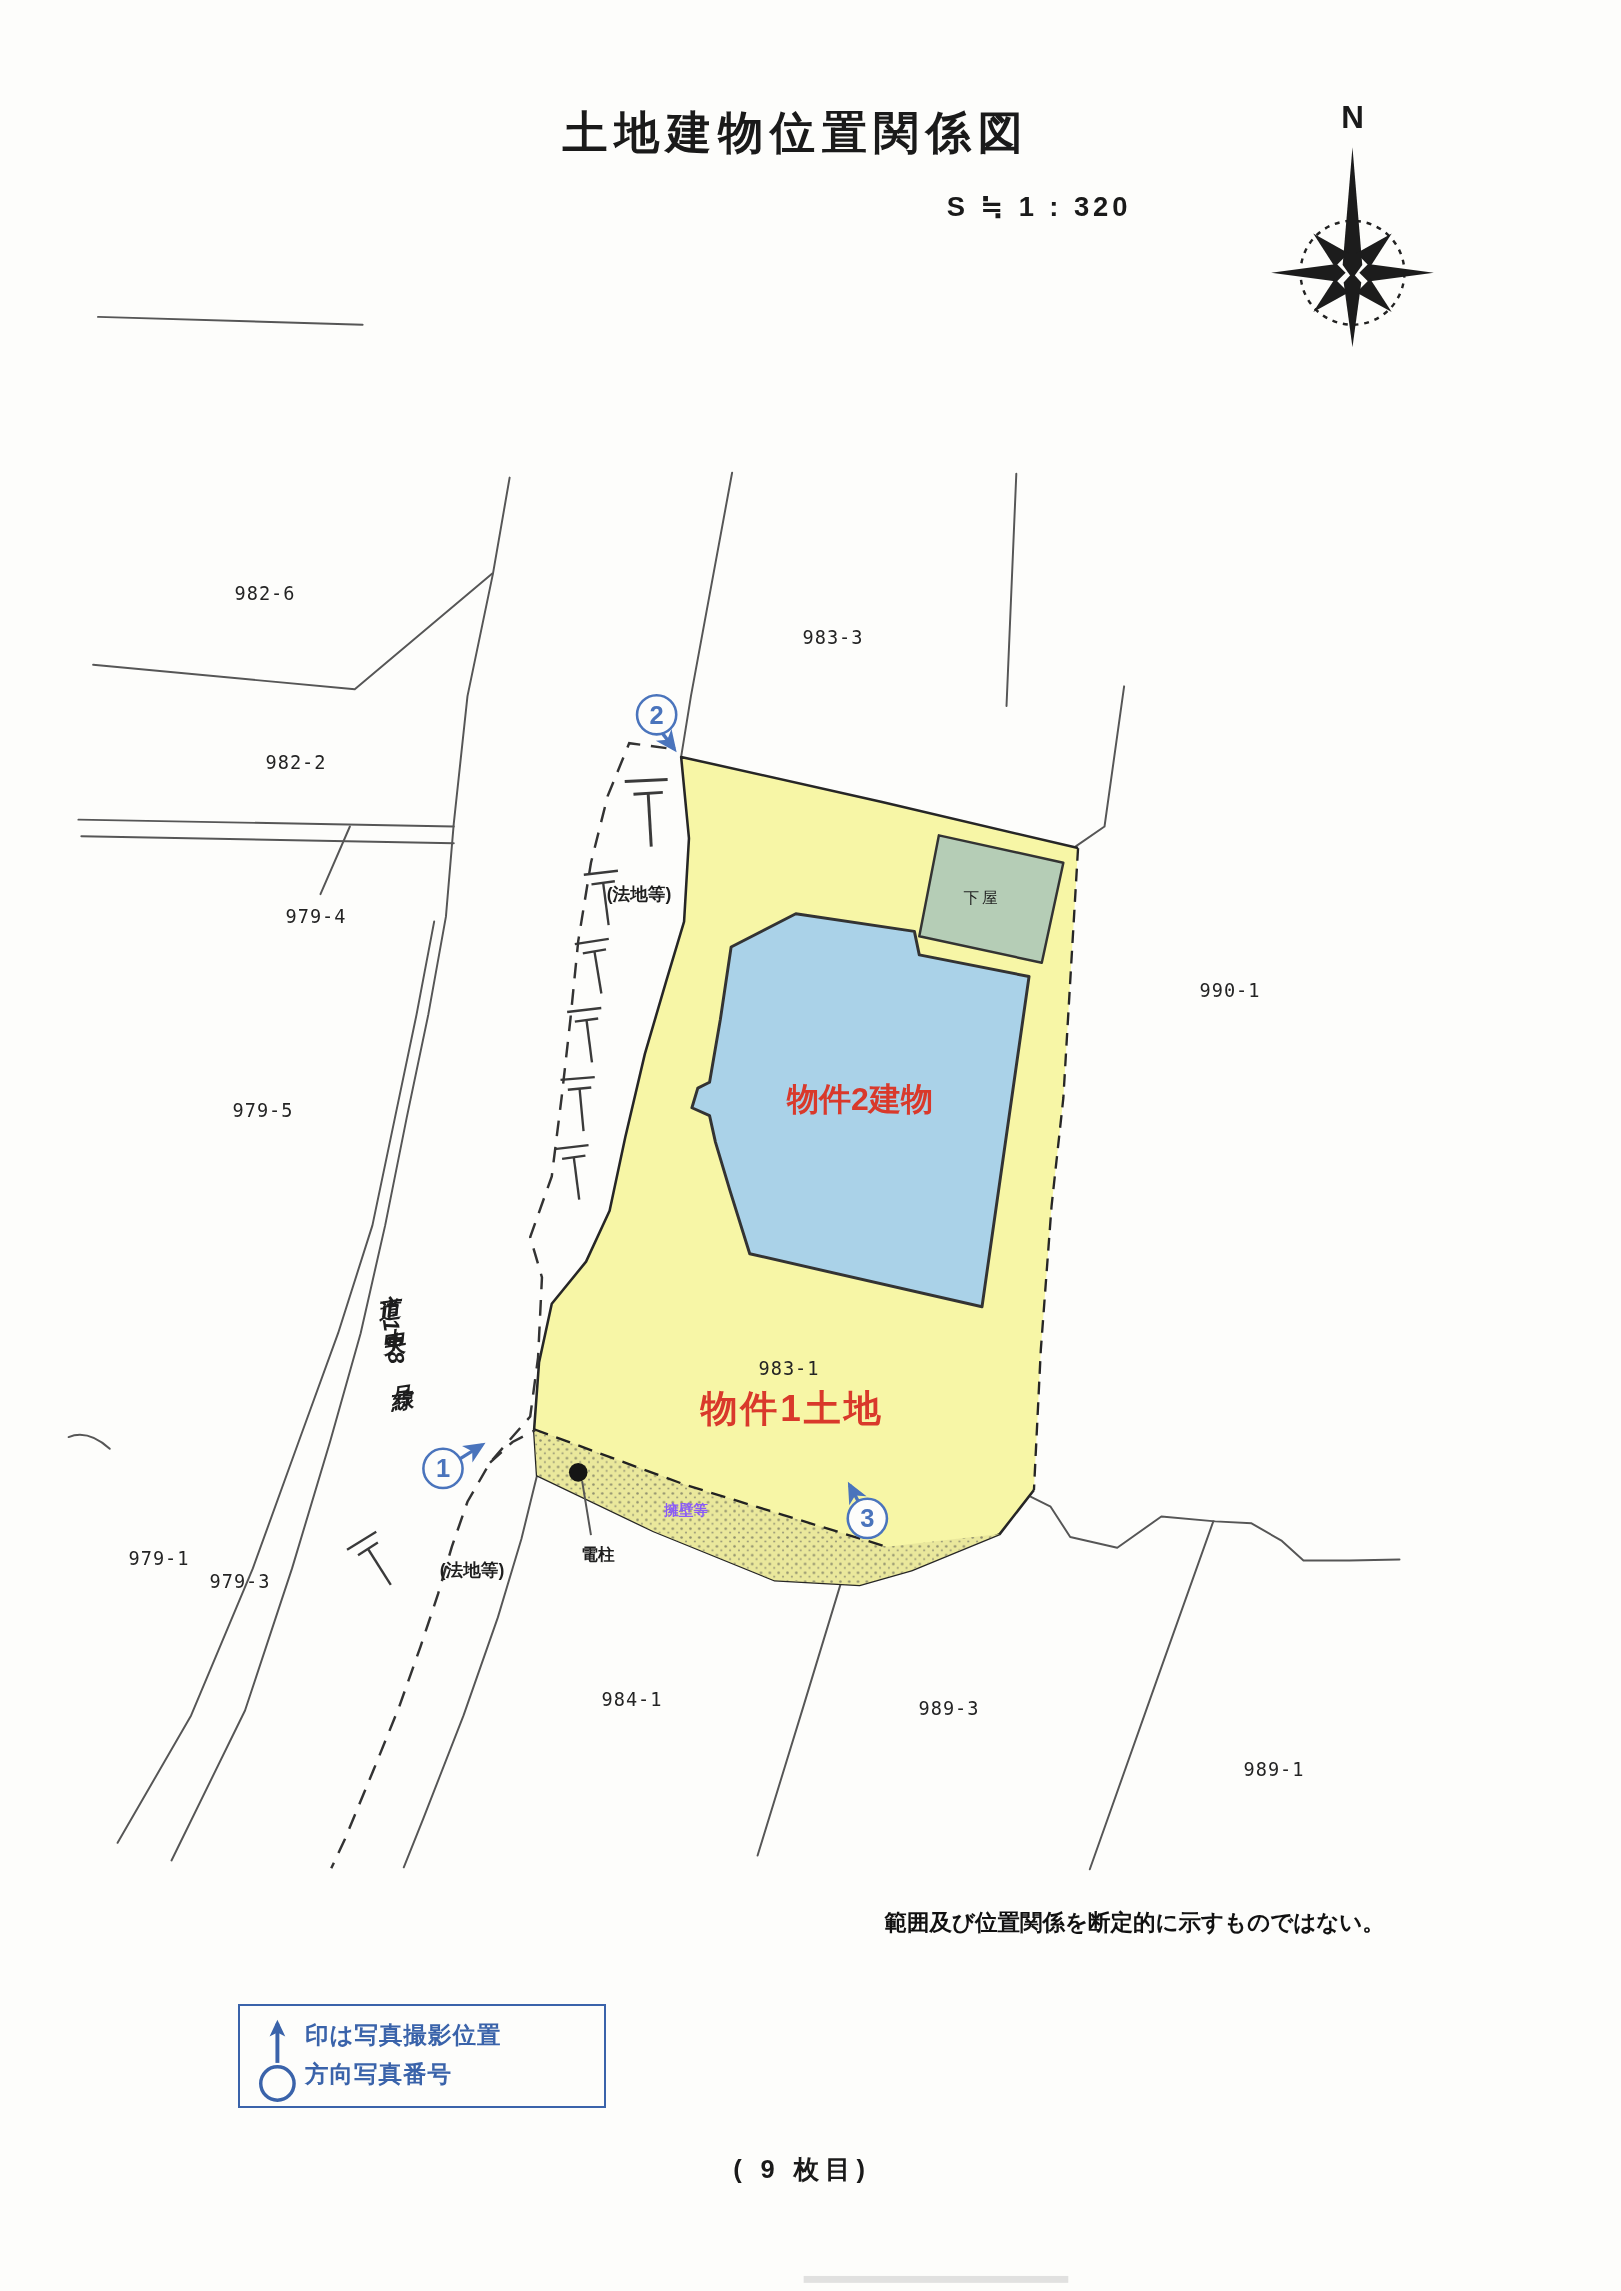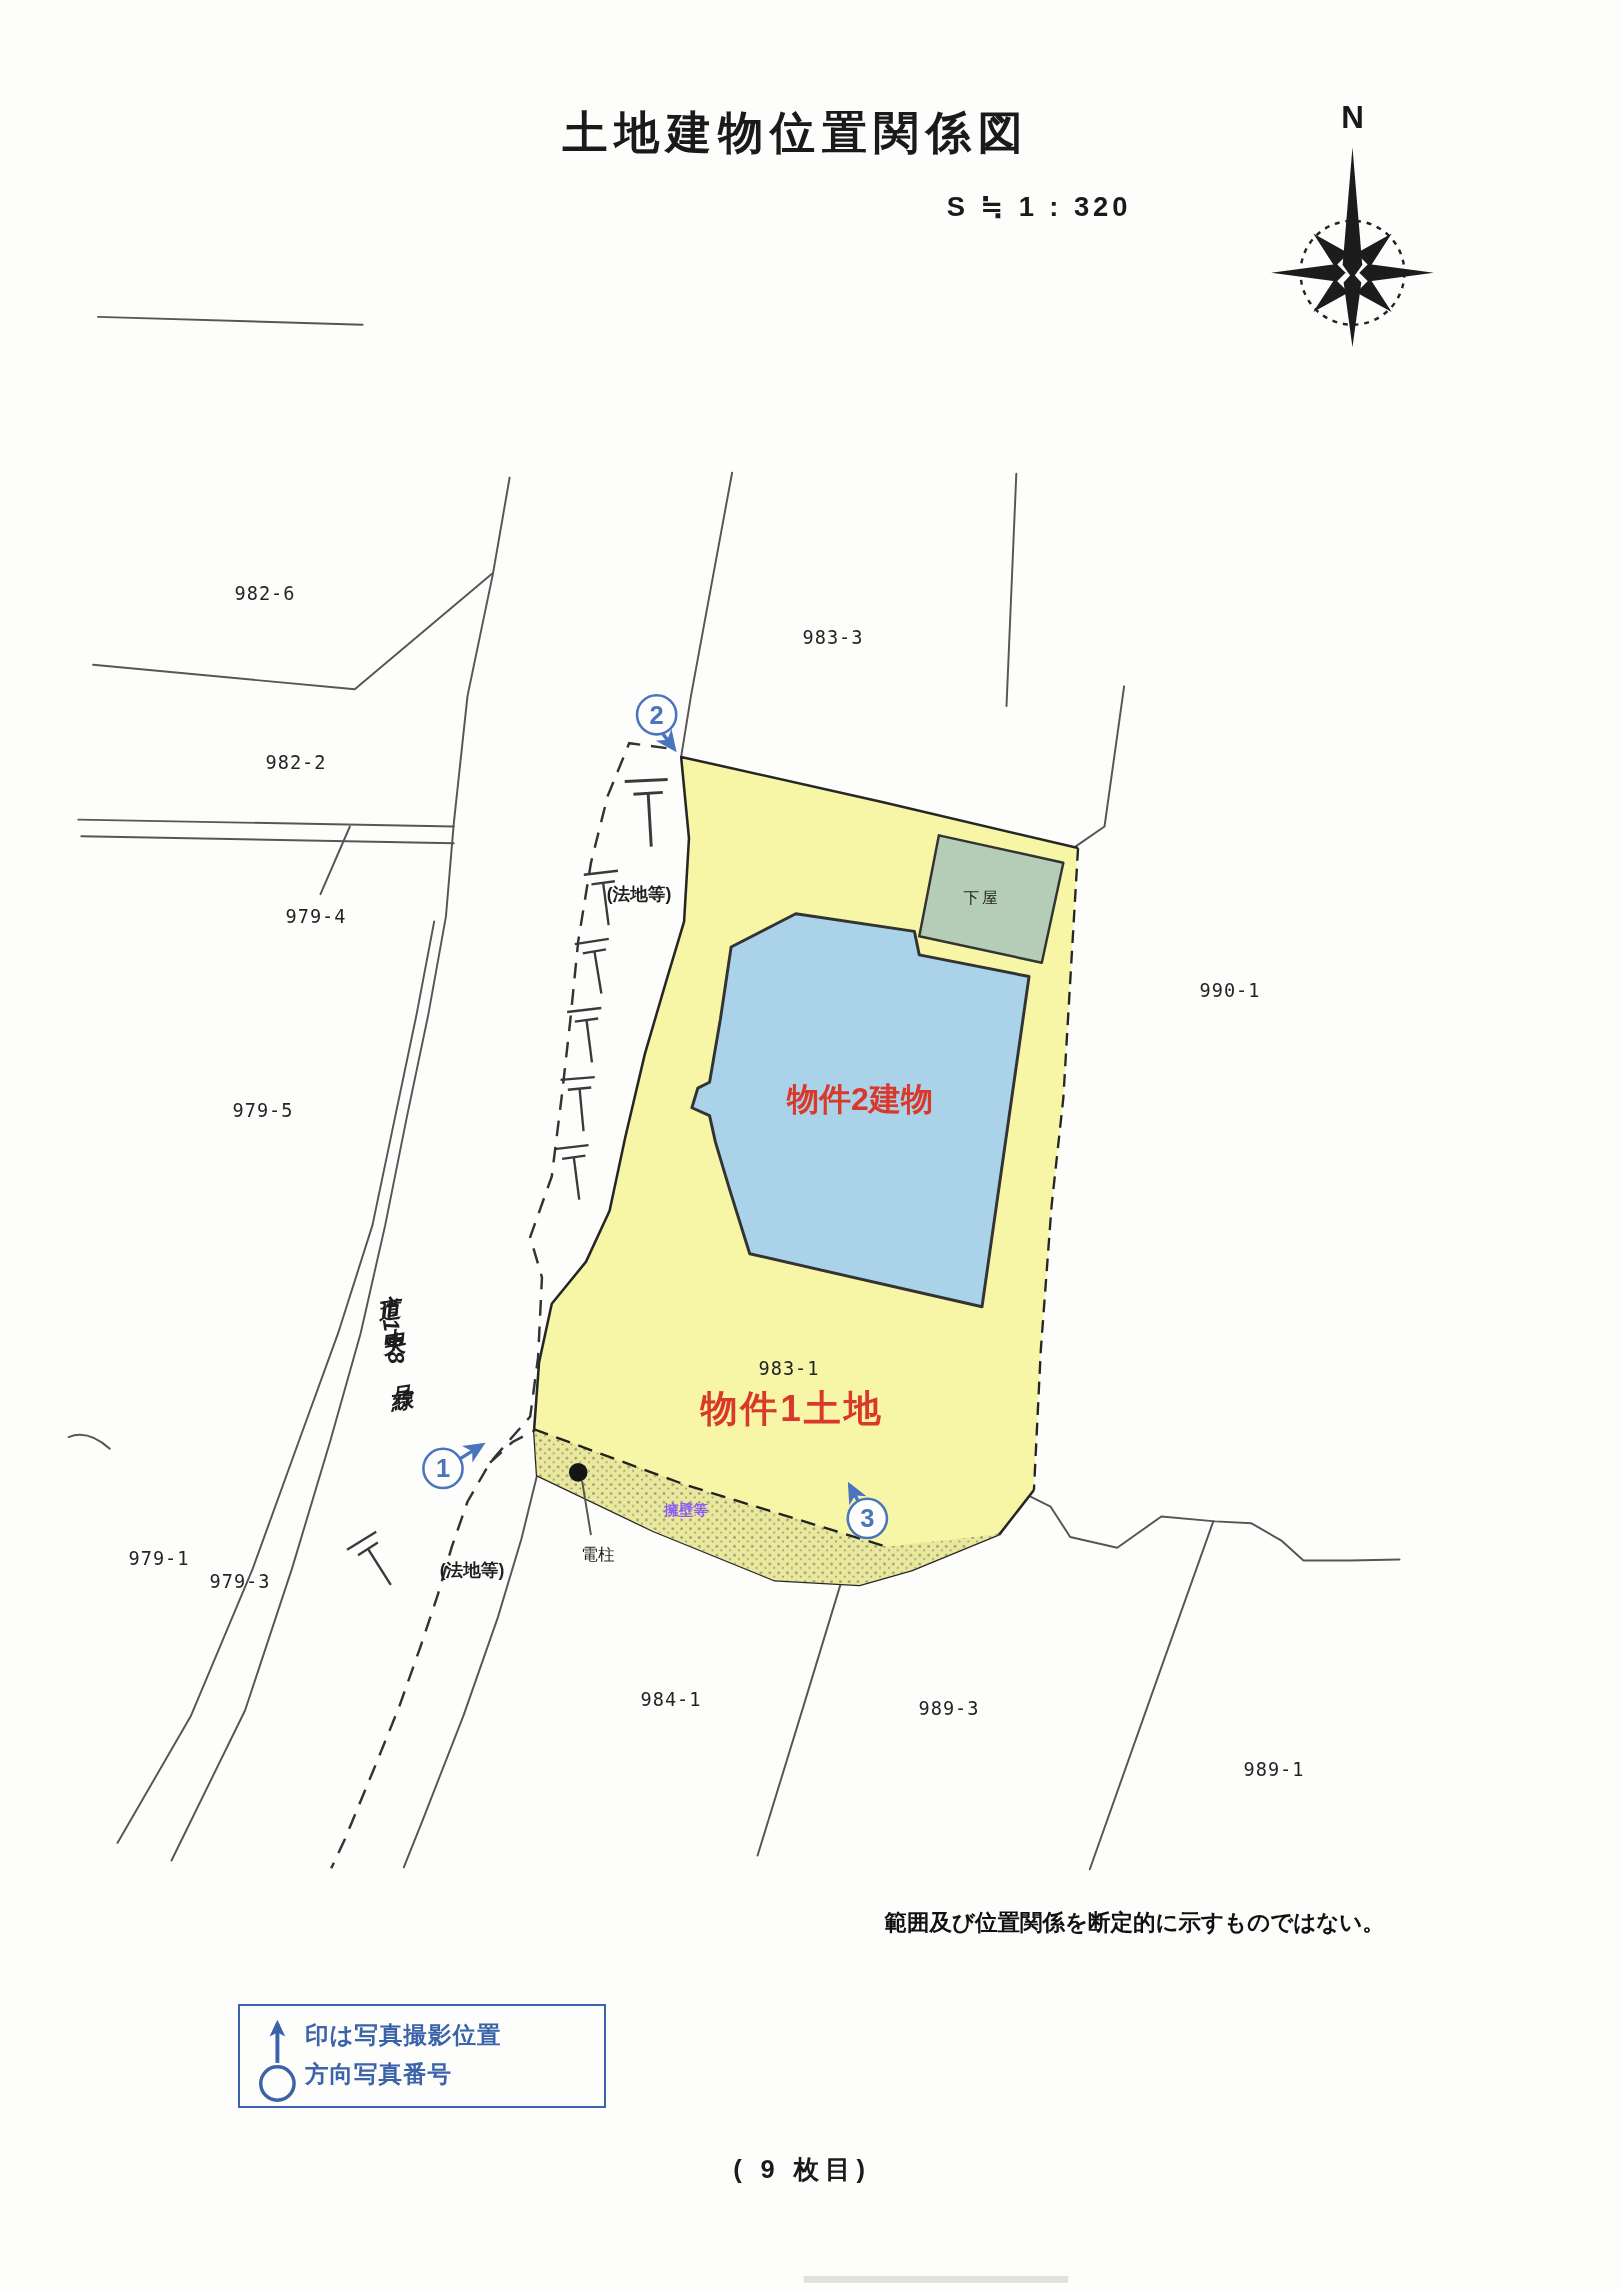--- a/index.html
+++ b/index.html
@@ -9,21 +9,21 @@
   .lbl{position:absolute;transform:translate(-50%,-50%);white-space:nowrap;color:#222;text-align:center;}
   .parcel-lbl{font-family:"DejaVu Sans Mono","Liberation Mono",monospace;font-size:18.6px;color:#242424;letter-spacing:1px;}
   .title{font-size:45px;font-weight:bold;letter-spacing:6.9px;color:#1a1a1a;}
   .scale{font-size:27.4px;font-weight:bold;letter-spacing:3.9px;color:#1a1a1a;}
   .prop-red{color:#d9392b;font-weight:600;}
   .p2{font-size:32px;}
   .p1{font-size:37px;letter-spacing:2.9px;}
   .small-black{font-size:15.7px;color:#1f1f1f;}
   .slope{font-size:17.6px;color:#1f1f1f;font-weight:600;}
   .wall{font-size:14.7px;color:#8b5cf6;font-weight:600;}
-  .pole{font-size:16.7px;color:#1f1f1f;font-weight:400;}
+  .pole{font-size:16.7px;color:#1f1f1f;font-weight:700;}
   .road-label{position:absolute;left:386px;top:1276px;height:245px;writing-mode:vertical-rl;
       transform:rotate(-8deg);font-size:22.5px;font-weight:600;color:#1d1d1d;letter-spacing:3.9px;font-style:italic;}
   .note{position:absolute;left:859px;top:1908px;font-size:22.5px;line-height:30px;color:#111;font-weight:600;}
   .note .l2{padding-left:25.5px;}
   .legend-box{position:absolute;left:238px;top:2004px;width:368px;height:104px;
       border:2.9px solid #3a63aa;background:#fdfdfb;box-sizing:border-box;}
   .legend-text{position:absolute;left:65px;top:9.8px;font-size:23.5px;line-height:39px;color:#3a63aa;font-weight:600;letter-spacing:1px;}
   .legend-ico{position:absolute;left:0;top:0;}
   .footer-page{font-size:25.5px;letter-spacing:5.9px;color:#1a1a1a;font-weight:600;}
 </style>
@@ -139,21 +139,21 @@
 
   <div class="lbl parcel-lbl" style="left:265px;top:593px;">982-6</div>
   <div class="lbl parcel-lbl" style="left:296px;top:762px;">982-2</div>
   <div class="lbl parcel-lbl" style="left:316px;top:916px;">979-4</div>
   <div class="lbl parcel-lbl" style="left:263px;top:1110px;">979-5</div>
   <div class="lbl parcel-lbl" style="left:159px;top:1558px;">979-1</div>
   <div class="lbl parcel-lbl" style="left:240px;top:1581px;">979-3</div>
   <div class="lbl parcel-lbl" style="left:833px;top:637px;">983-3</div>
   <div class="lbl parcel-lbl" style="left:1230px;top:990px;">990-1</div>
   <div class="lbl parcel-lbl" style="left:789px;top:1368px;">983-1</div>
-  <div class="lbl parcel-lbl" style="left:632px;top:1699px;margin-left:39px;">984-1</div>
+  <div class="lbl parcel-lbl" style="left:632px;top:1699px;">984-1</div>
   <div class="lbl parcel-lbl" style="left:949px;top:1708px;">989-3</div>
   <div class="lbl parcel-lbl" style="left:1274px;top:1728px;margin-top:41px;">989-1</div>
 
   <div class="lbl prop-red p2" style="left:860px;top:1100px;">物件2建物</div>
   <div class="lbl prop-red p1" style="left:792px;top:1409px;">物件1土地</div>
 
   <div class="lbl small-black" style="left:982px;top:898px;letter-spacing:2.9px;">下屋</div>
   <div class="lbl slope" style="left:639px;top:894px;">(法地等)</div>
   <div class="lbl slope" style="left:472px;top:1570px;">(法地等)</div>
   <div class="lbl wall" style="left:686px;top:1510px;">擁壁等</div>

